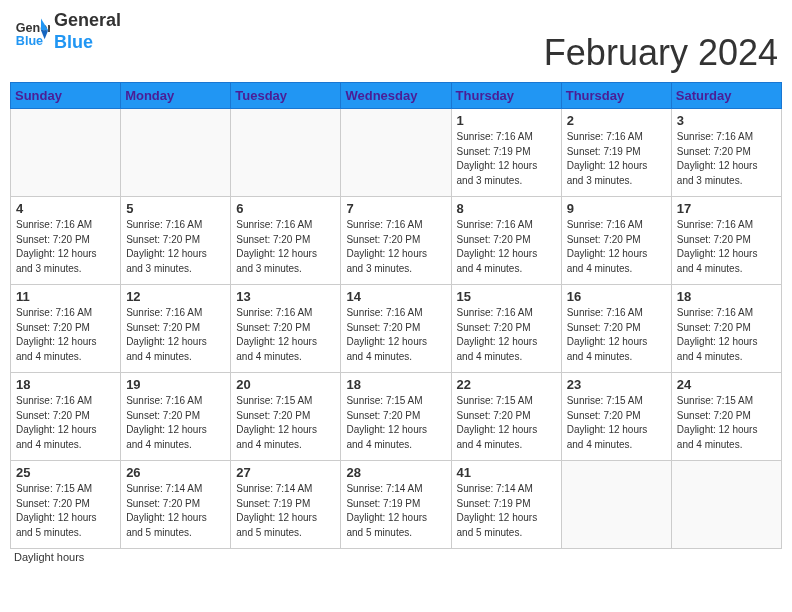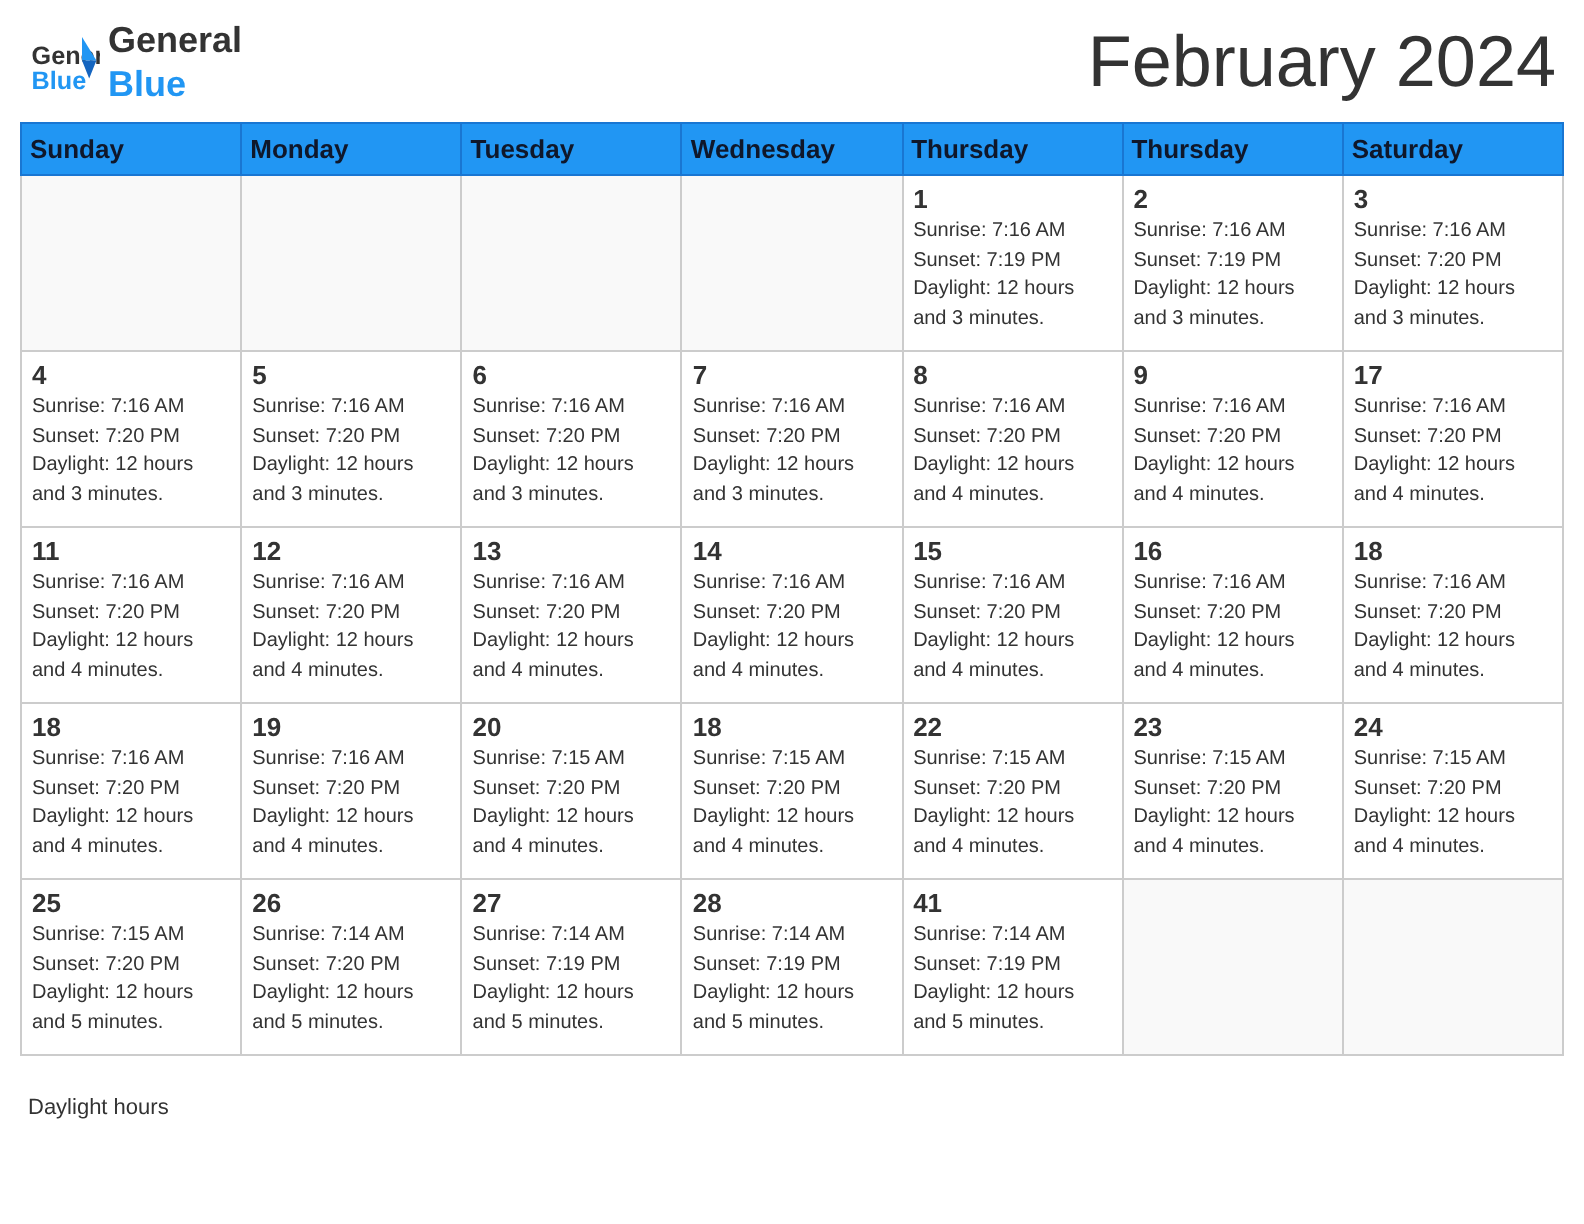--- a/index.html
+++ b/index.html
@@ -19,38 +19,38 @@
     }
     .logo {
       display: flex;
       align-items: center;
       gap: 4px;
     }
     .logo-icon {
       width: 36px;
       height: 36px;
     }
-    .title-block { text-align: center; }
+    .title-block { text-align: center; margin-top: 22px; }
     .month-title {
       font-size: 36px;
       color: #333;
       font-weight: normal;
     }
     .location {
       font-size: 15px;
       color: #555;
     }
     table {
       width: 100%;
       border-collapse: collapse;
       table-layout: fixed;
     }
     th {
       background: #2196F3;
-      color: #0f172a;
+      color: #4c1d95;
       font-size: 13px;
       font-weight: bold;
       padding: 5px 4px;
       text-align: left;
       border: 1px solid #1976D2;
     }
     td {
       border: 1px solid #ccc;
       vertical-align: top;
       padding: 4px 5px;
@@ -65,21 +65,21 @@
       font-weight: bold;
       margin-bottom: 2px;
       display: block;
     }
     .day-info {
       font-size: 10px;
       color: #333;
       line-height: 1.45;
     }
     .footer {
-      margin-top: 20px;
+      margin-top: 2px;
       font-size: 11px;
       color: #333;
       padding: 0 4px;
     }
   </style>
 </head>
 <body>
 
 <div class="header">
   <div class="logo">

